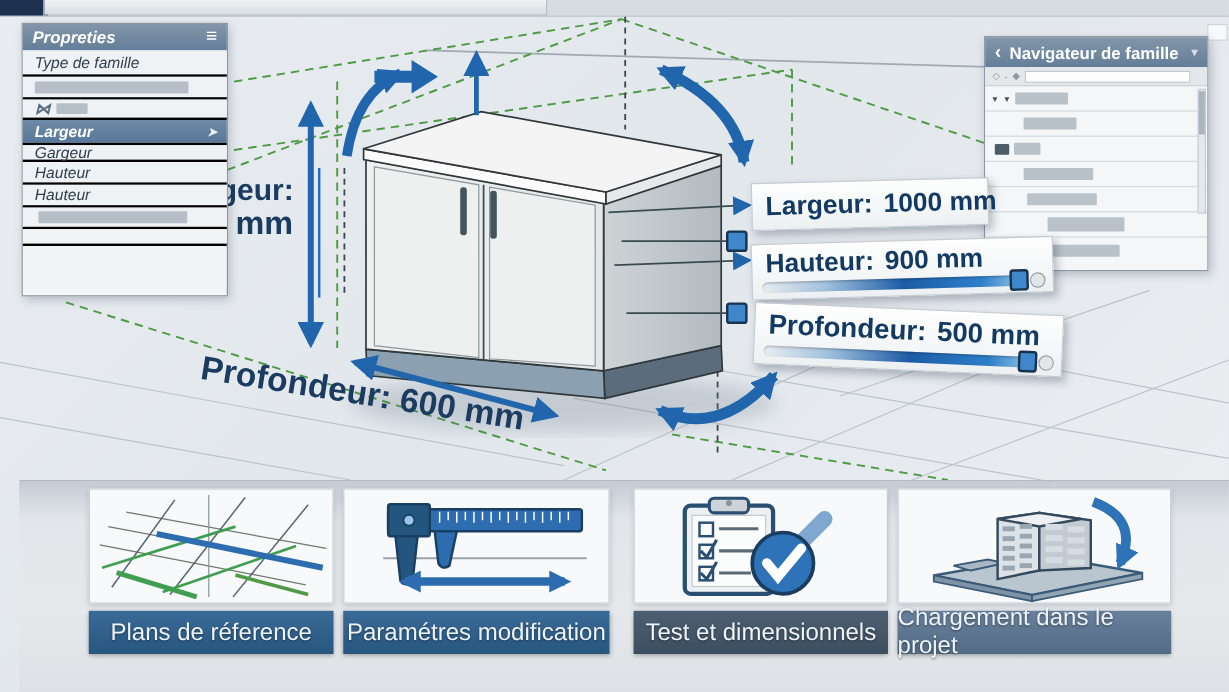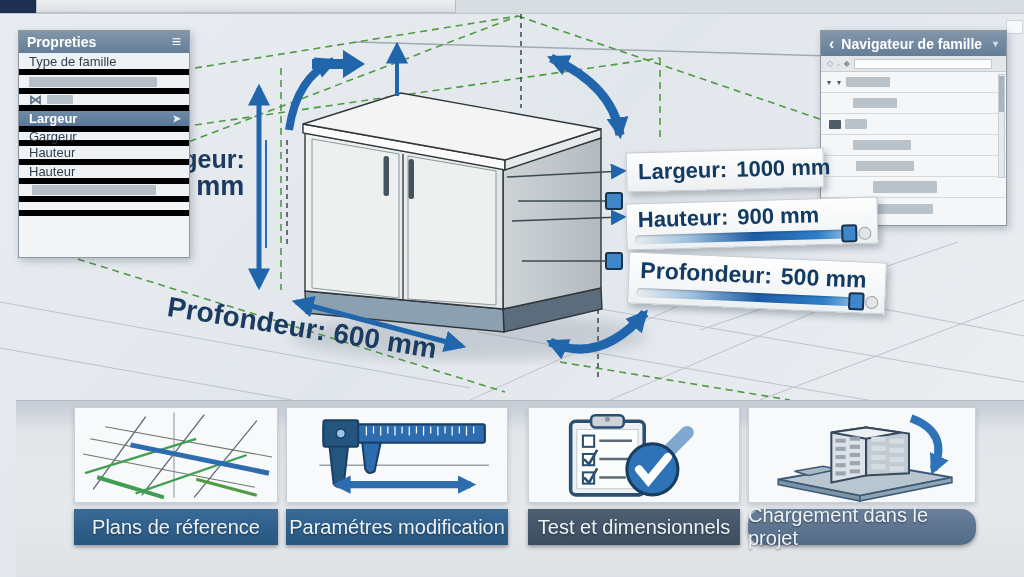--- a/index.html
+++ b/index.html
@@ -19,23 +19,23 @@
 
   
   #scene { position:absolute; left:0; top:0; z-index:1; }
 
   
   .panel { position:absolute; background:#f2f4f6; border:1px solid #8e98a2; z-index:5;
     box-shadow:2px 3px 8px rgba(40,55,75,.28); }
   .panel-header { display:flex; align-items:center; justify-content:space-between;
     background:linear-gradient(#8396a9,#637e99); color:#fff; font-size:14px; font-weight:bold;
     padding:0 8px; }
-  #props-panel { left:18px; top:30px; width:172px; height:228px; }
+  #props-panel { left:18px; top:19px; width:172px; height:228px;font-style:italic; }
   #props-panel .panel-header { height:22px; }
-  .prow { display:flex; align-items:center; border-bottom:6px solid #000000;
+  .prow { display:flex; align-items:center; border-bottom:2px solid #000000;
     font-size:13px; color:#2e3e4c; padding-left:10px; background:#eff2f4; }
   .prow.sel { background:linear-gradient(#6f8aa7,#587799); color:#fff;
     justify-content:space-between; padding-right:8px; font-weight:bold; }
   .ph-bar { background:#b6bec7; height:10px; border-radius:1px; }
   .sel-arrow { font-size:10px; color:#e9eef3; }
   .fam-icon { color:#5a6e80; font-size:13px; font-weight:bold; }
 
   #nav-panel { left:820px; top:30px; width:187px; height:196px; }
   #nav-panel .panel-header { height:25px; justify-content:flex-start; gap:7px; font-size:14px; }
   .nav-back { font-size:16px; font-weight:bold; }
@@ -85,21 +85,21 @@
   .col { position:absolute; top:0; }
   .icon-card { position:absolute; left:0; top:6px; width:100%; height:96px;
     background:#f8f9fa; border:1px solid #c9cfd4; box-shadow:0 2px 5px rgba(50,65,85,.22); }
   .icon-card svg { width:100%; height:100%; display:block; }
   .bbtn { position:absolute; left:0; top:108px; width:100%; height:36px;
     display:flex; align-items:center; justify-content:center;
     color:#eef3f7; font-size:20px; text-shadow:0 1px 2px rgba(0,0,0,.45);
     box-shadow:0 2px 4px rgba(0,0,0,.35); }
   .bbtn.blue  { background:linear-gradient(#3a6b97,#27567f); }
   .bbtn.dark  { background:linear-gradient(#4d5f72,#3d4e60); }
-  .bbtn.slate { background:linear-gradient(#68809b,#536b85);border-radius:15px; }
+  .bbtn.slate { background:linear-gradient(#68809b,#536b85); }
 </style>
 </head>
 <body>
 
 <div id="canvas">
 
   <div class="topbar">
     <div class="topbar-dark"></div>
     <div class="topbar-strip"></div>
   </div>

